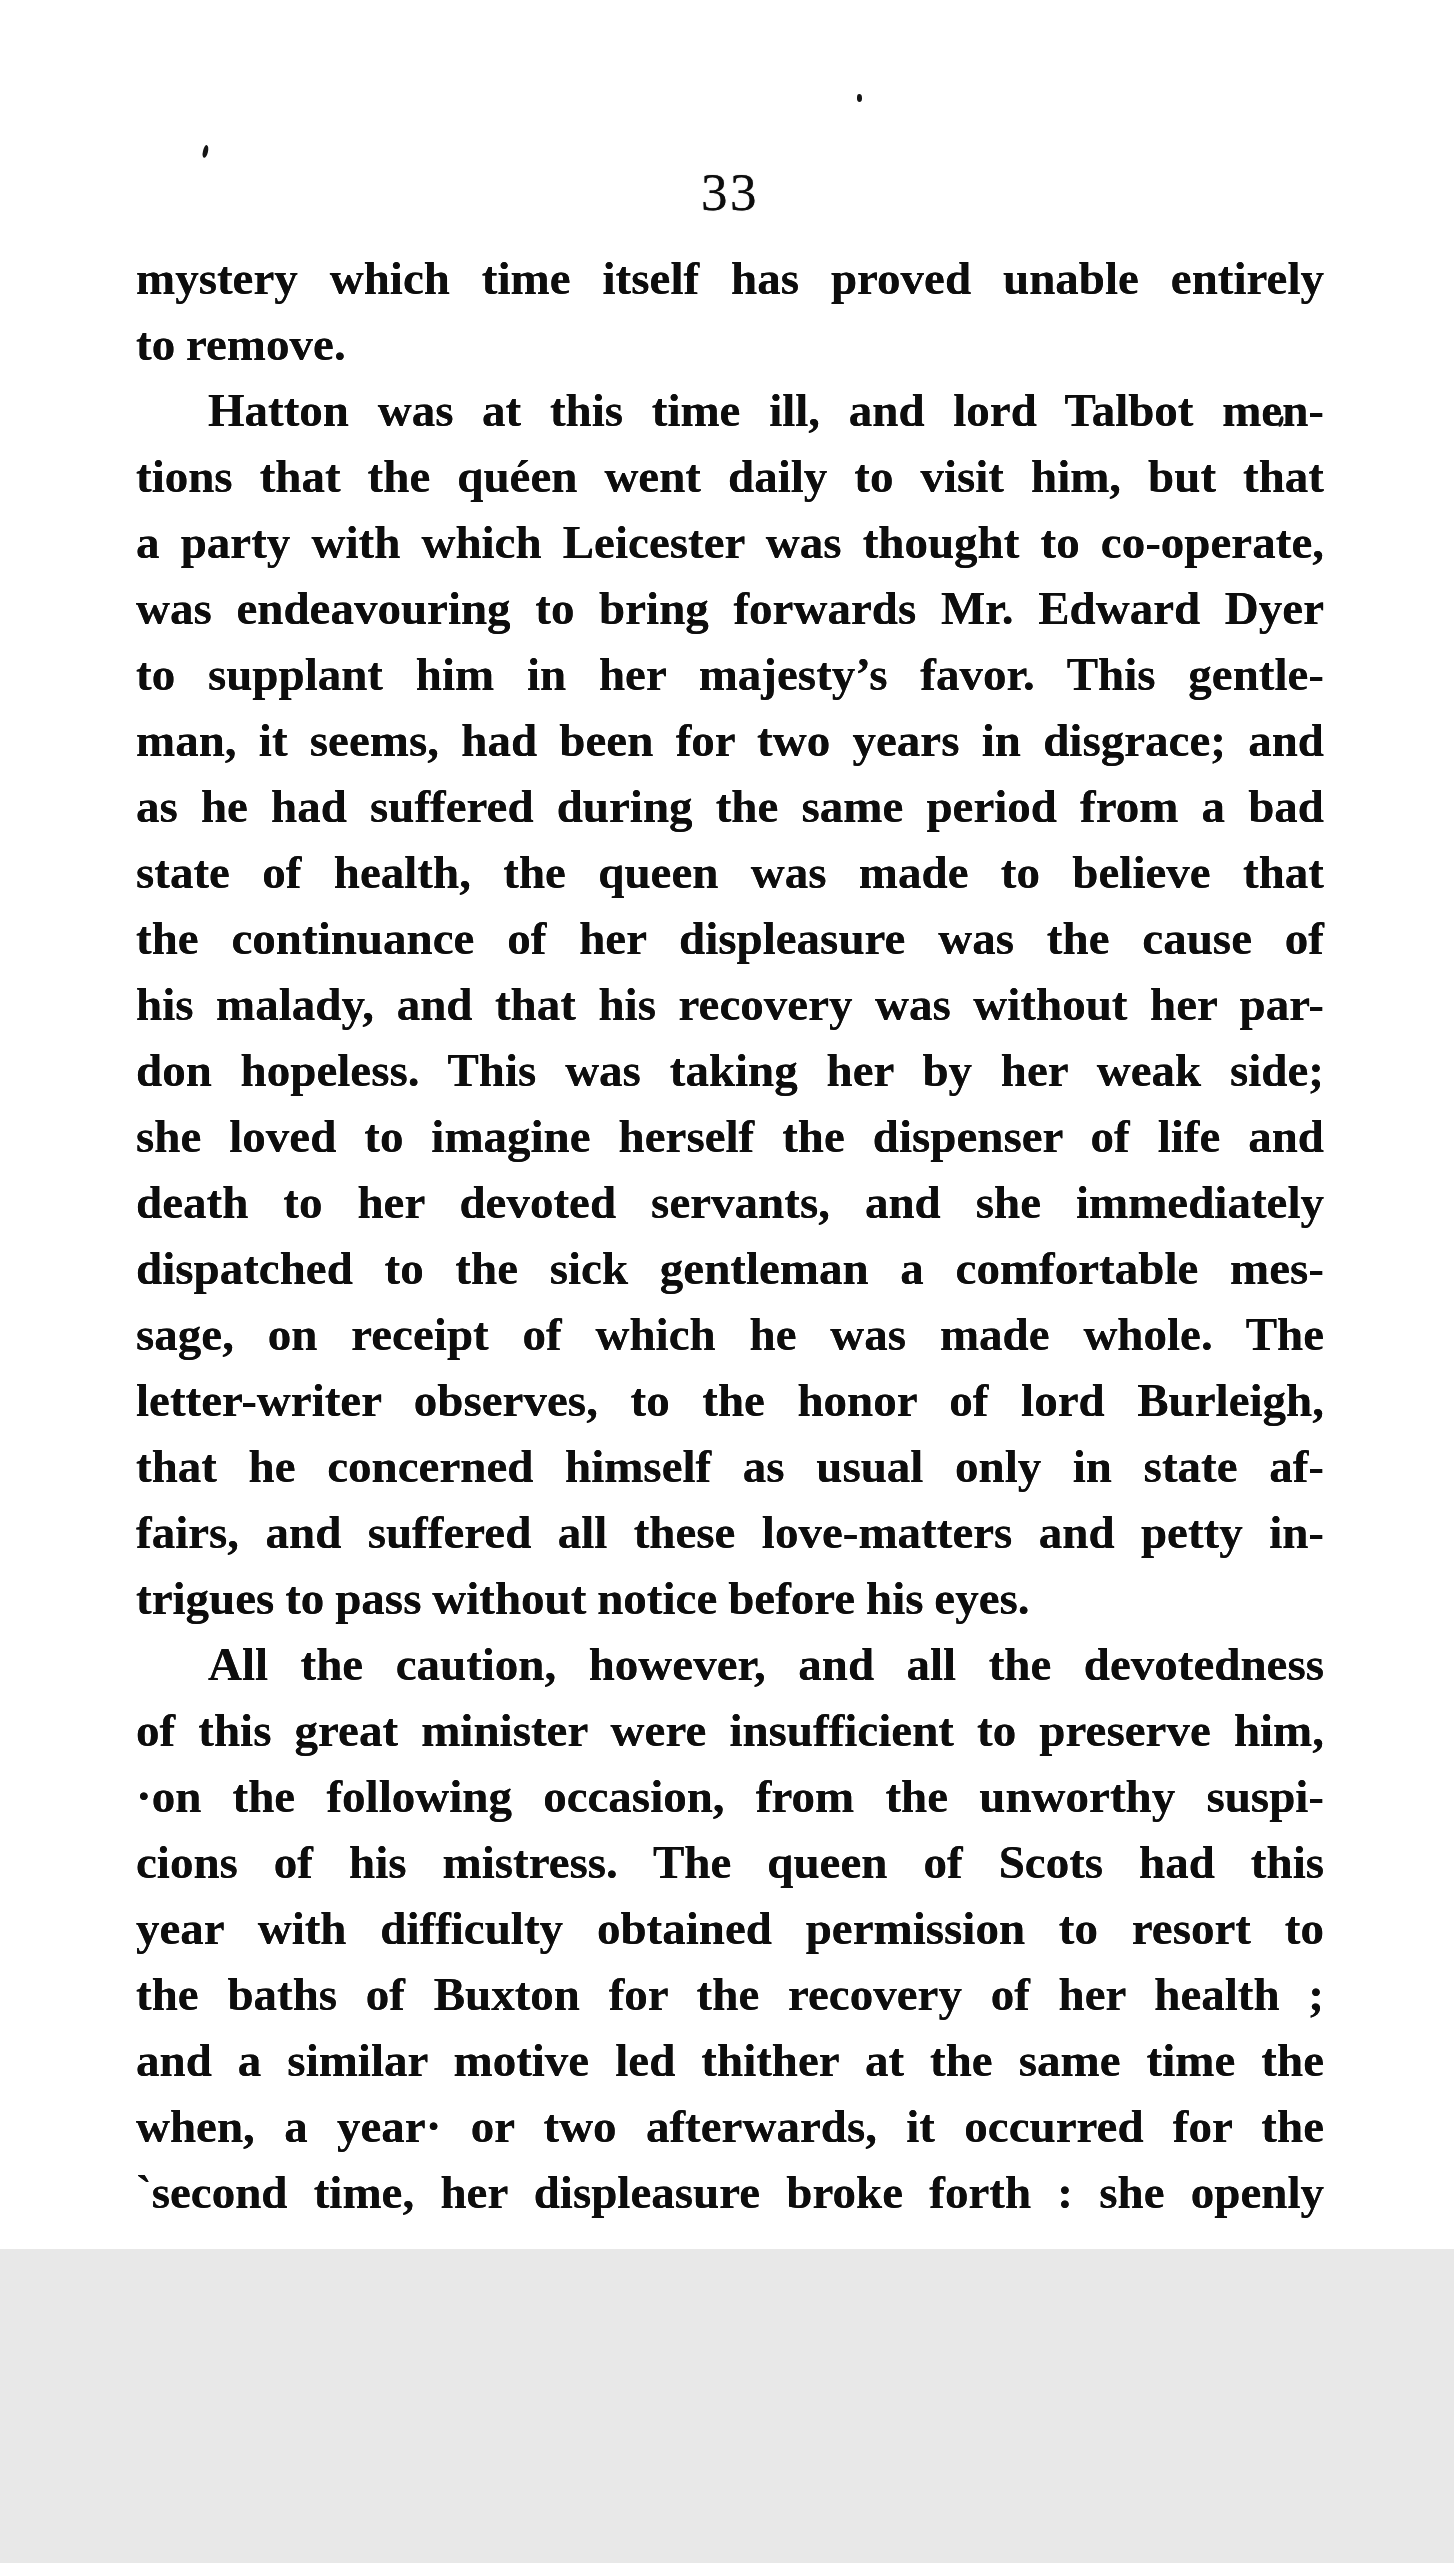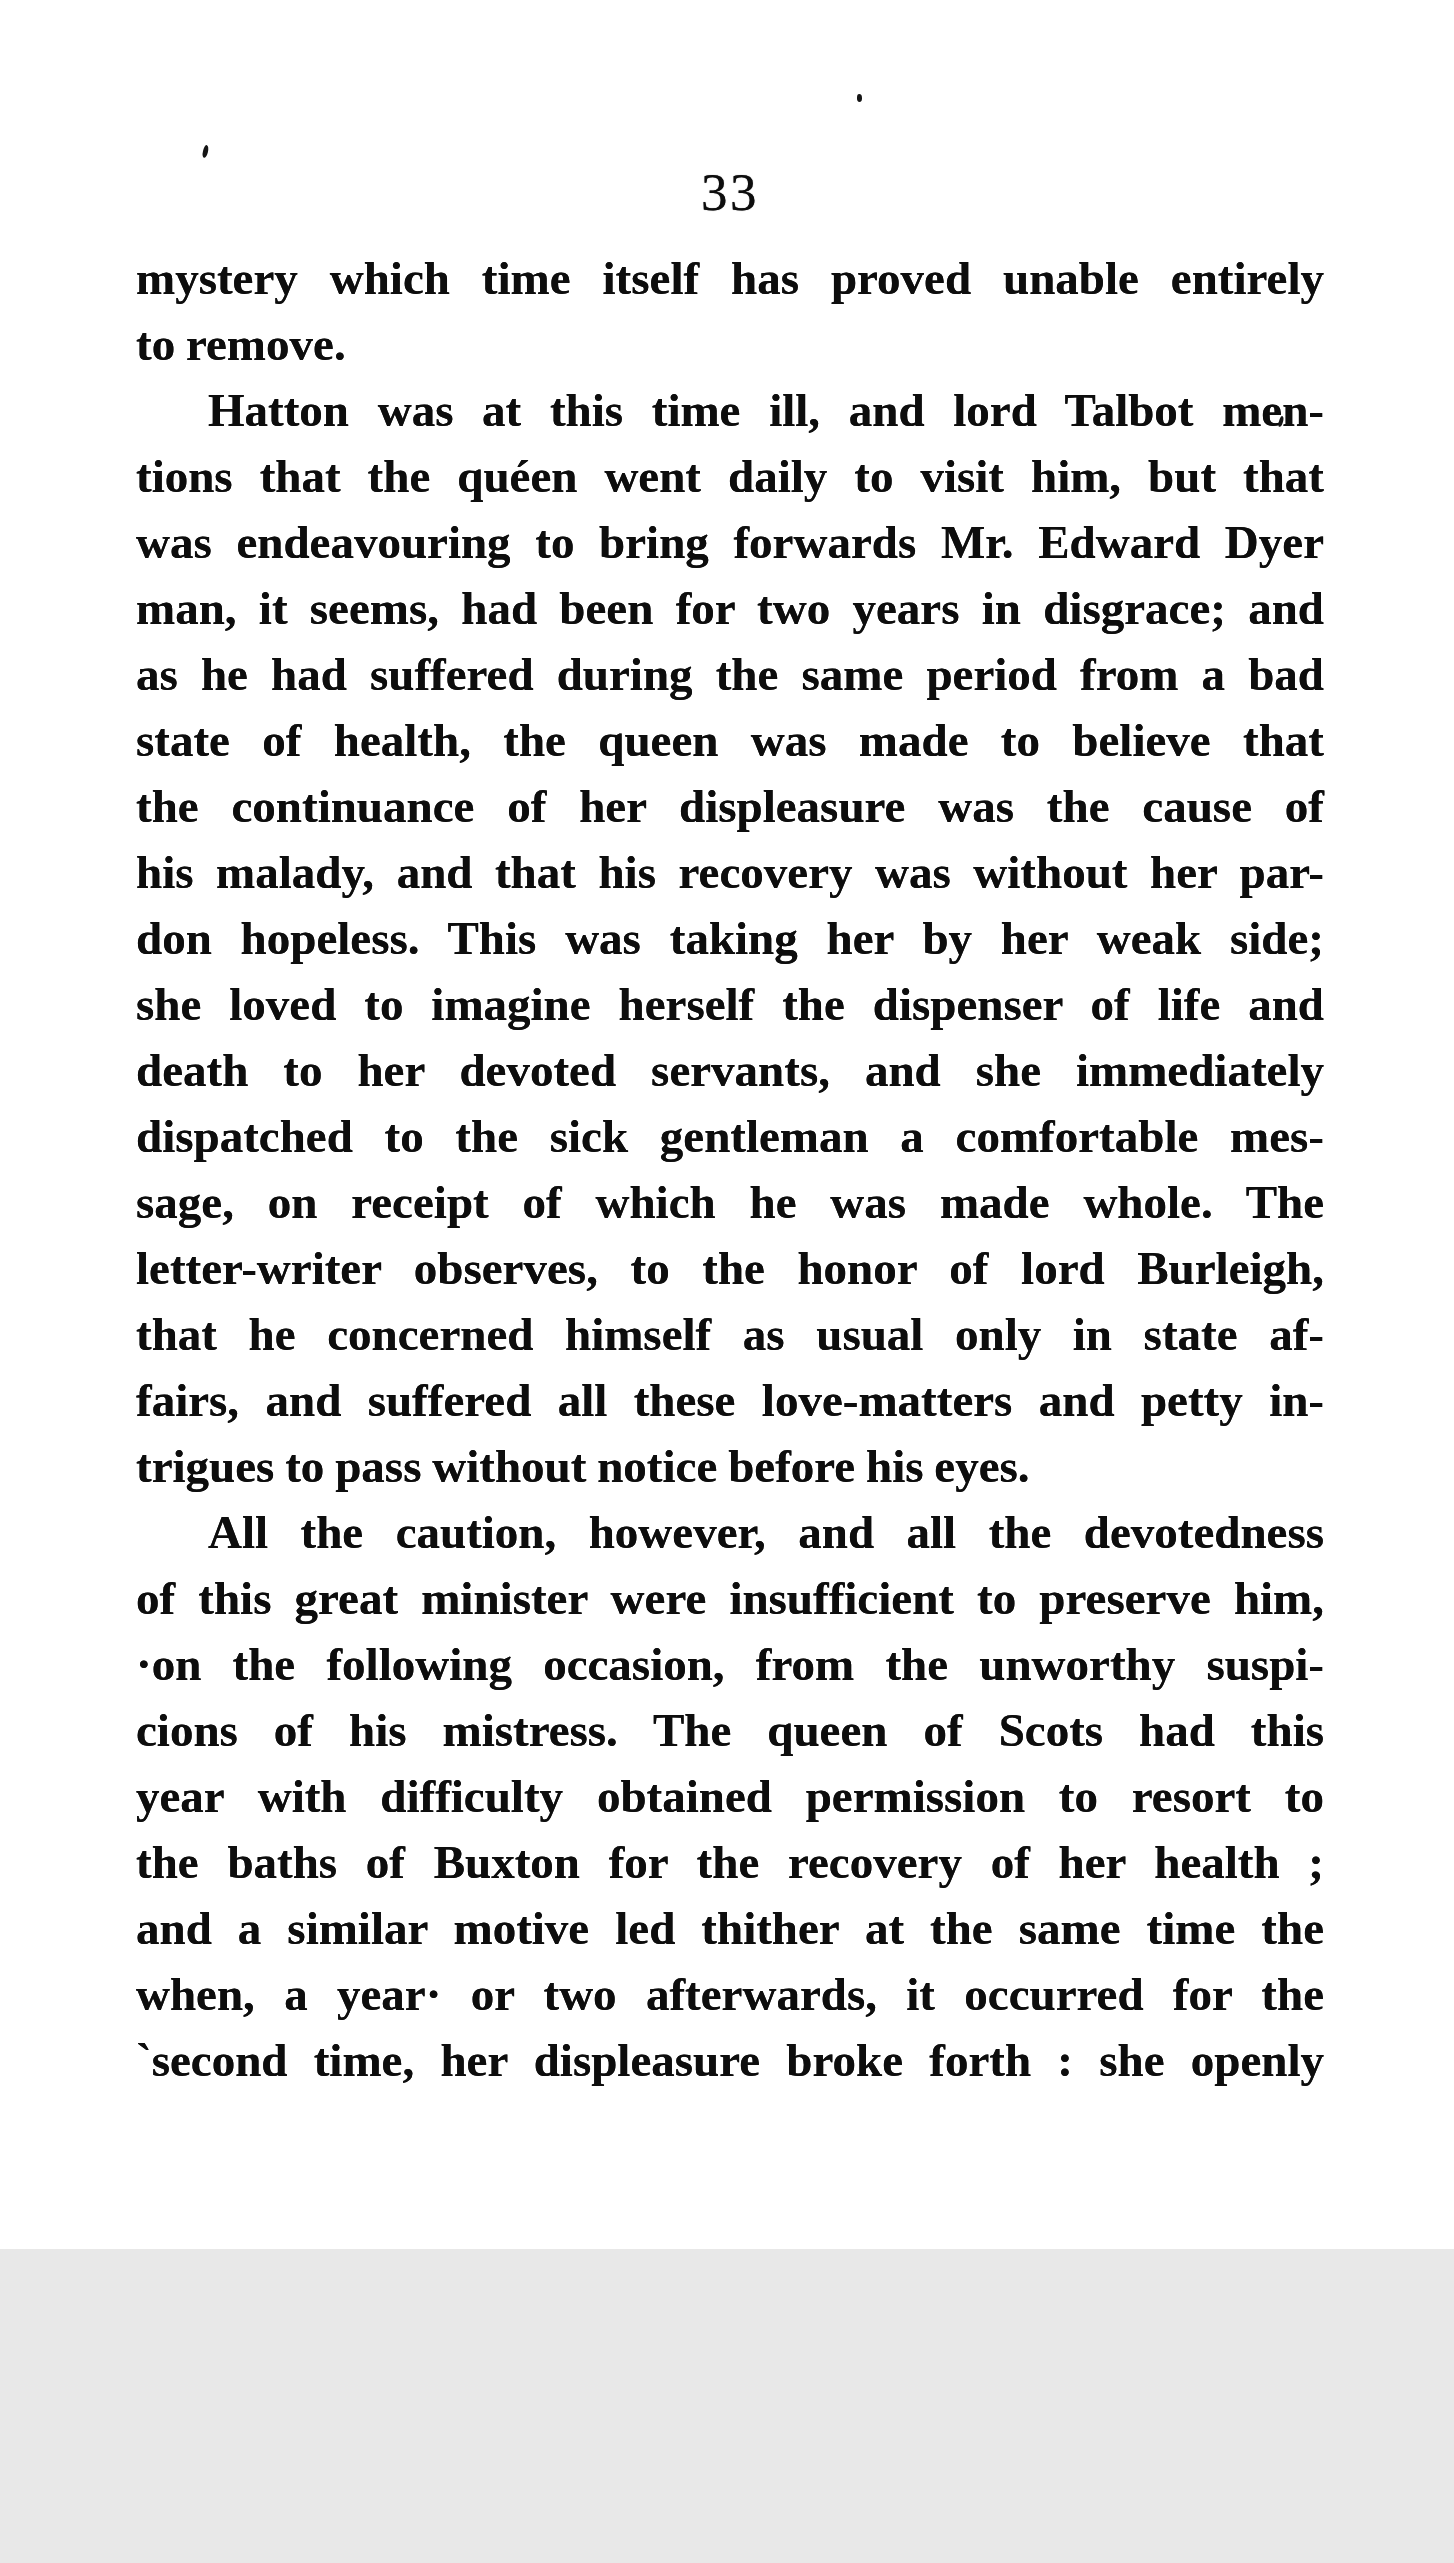--- a/index.html
+++ b/index.html
@@ -72,21 +72,23 @@
 
 <div class="page">
 
   <div class="pageno">33</div>
 
   <div class="bodytext">
     <div class="ln">mystery which time itself has proved unable entirely</div>
     <div class="ln flush">to remove.</div>
     <div class="ln indent">Hatton was at this time ill, and lord Talbot men-</div>
     <div class="ln">tions that the quéen went daily to visit him, but that</div>
+    <div class="ln">a party with which Leicester was thought to co-operate,</div>
     <div class="ln">was endeavouring to bring forwards Mr. Edward Dyer</div>
+    <div class="ln">to supplant him in her majesty’s favor.  This gentle-</div>
     <div class="ln">man, it seems, had been for two years in disgrace; and</div>
     <div class="ln">as he had suffered during the same period from a bad</div>
     <div class="ln">state of health, the queen was made to believe that</div>
     <div class="ln">the continuance of her displeasure was the cause of</div>
     <div class="ln">his malady, and that his recovery was without her par-</div>
     <div class="ln">don hopeless.  This was taking her by her weak side;</div>
     <div class="ln">she loved to imagine herself the dispenser of life and</div>
     <div class="ln">death to her devoted servants, and she immediately</div>
     <div class="ln">dispatched to the sick gentleman a comfortable mes-</div>
     <div class="ln">sage, on receipt of which he was made whole.  The</div>

